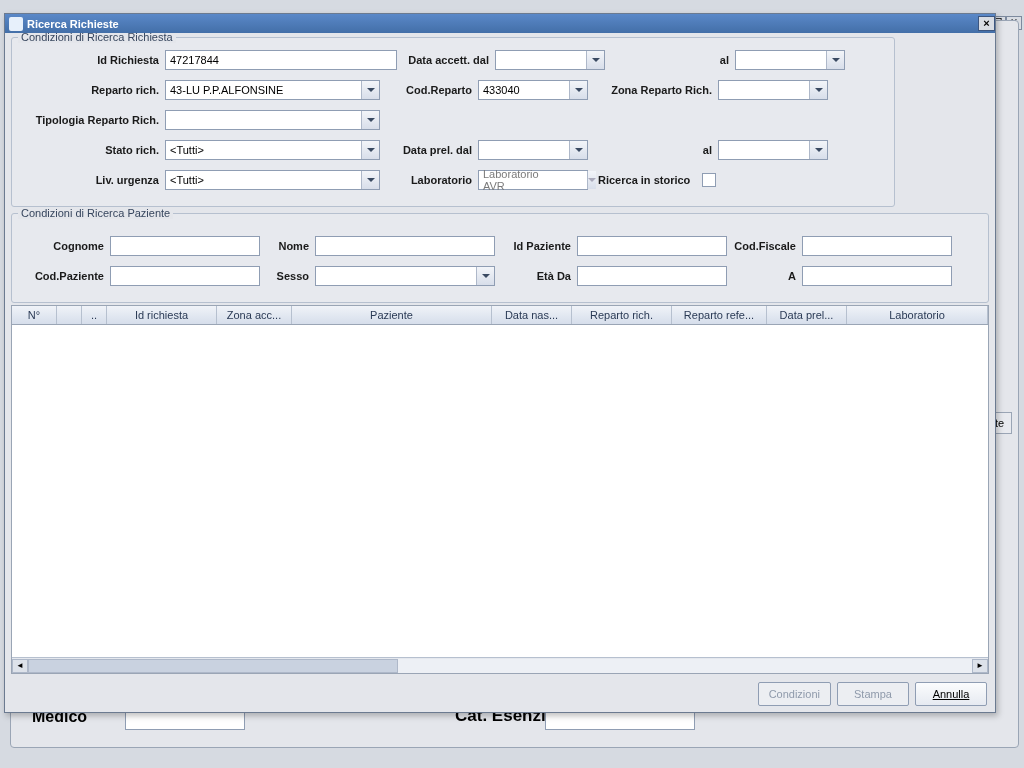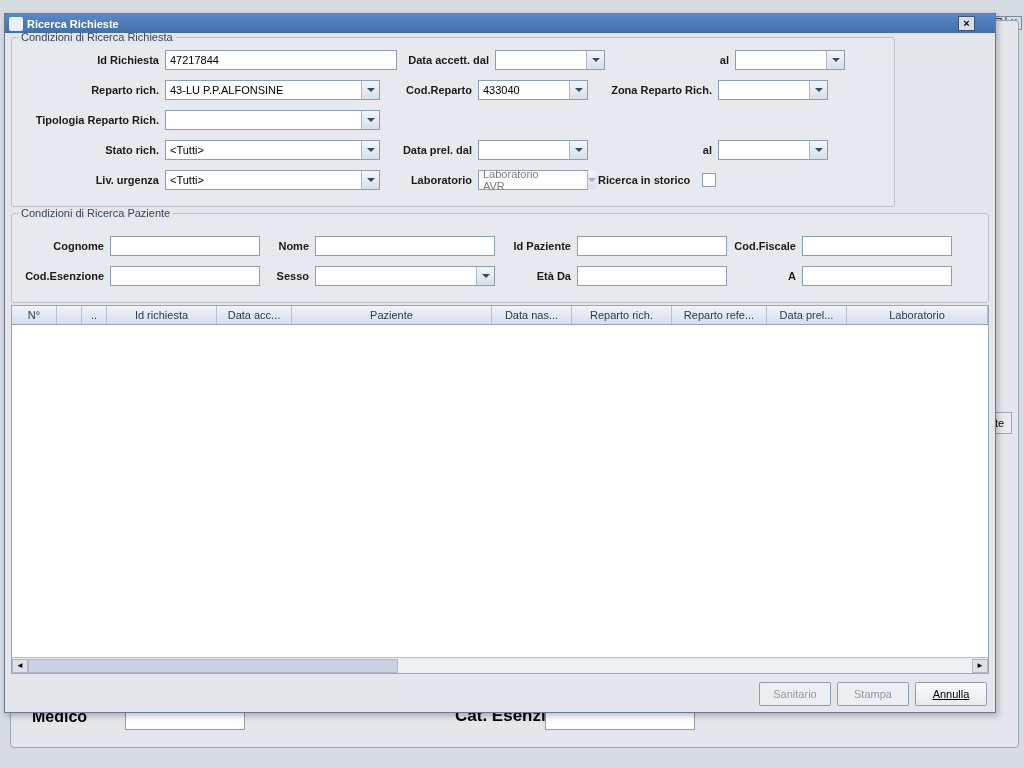--- a/index.html
+++ b/index.html
@@ -96,21 +96,21 @@
   box-shadow: 2px 3px 6px rgba(0,0,0,0.25);
   display: flex;
   flex-direction: column;
 }
 .titlebar {
   height: 19px;
   background: linear-gradient(to bottom, #5a88c8, #436fa8);
   color: #fff;
   display: flex;
   align-items: center;
-  padding: 0 20px 0 4px;
+  padding: 0 0 0 4px;
   justify-content: space-between;
 }
 .titlebar .title-left {
   display: flex;
   align-items: center;
   gap: 4px;
 }
 .titlebar .app-icon {
   width: 14px; height: 14px;
   background: #e7f0fb;
@@ -428,58 +428,58 @@
         <input class="txt" style="width: 150px;">
         <div class="lbl pz2">Nome</div>
         <input class="txt" style="width: 180px;">
         <div class="lbl pz3">Id Paziente</div>
         <input class="txt" style="width: 150px;">
         <div class="lbl pz4">Cod.Fiscale</div>
         <input class="txt" style="width: 150px;">
       </div>
 
       <div class="row">
-        <div class="lbl pz1">Cod.Esenzione</div>
+        <div class="lbl pz1">Cod.Paziente</div>
         <input class="txt" style="width: 150px;">
         <div class="lbl pz2">Sesso</div>
         <div class="combo" style="width:180px;">
             <span></span>
             <span class="arrow"></span>
           </div>
         <div class="lbl pz3">Età Da</div>
         <input class="txt" style="width: 150px;">
         <div class="lbl pz4">A</div>
         <input class="txt" style="width: 150px;">
       </div>
     </div>
 
     <div class="grid-wrap">
       <div class="grid-header">
         <div class="col" style="width:45px;">N°</div>
         <div class="col" style="width:25px;"></div>
         <div class="col" style="width:25px;">..</div>
         <div class="col" style="width:110px;">Id richiesta</div>
-        <div class="col" style="width:75px;">Data acc...</div>
+        <div class="col" style="width:75px;">Zona acc...</div>
         <div class="col" style="width:200px;">Paziente</div>
         <div class="col" style="width:80px;">Data nas...</div>
         <div class="col" style="width:100px;">Reparto rich.</div>
         <div class="col" style="width:95px;">Reparto refe...</div>
         <div class="col" style="width:80px;">Data prel...</div>
         <div class="col" style="flex:1;">Laboratorio</div>
       </div>
       <div class="grid-body"></div>
       <div class="hscroll">
         <div class="sbtn">◄</div>
         <div class="track">
           <div class="thumb"></div>
         </div>
         <div class="sbtn">►</div>
       </div>
     </div>
 
     <div class="footer">
-      <div class="btn disabled">Sanitario</div>
+      <div class="btn disabled">Condizioni</div>
       <div class="btn disabled">Stampa</div>
       <div class="btn u">Annulla</div>
     </div>
 
   </div>
 </div>
 
 </body></html>

